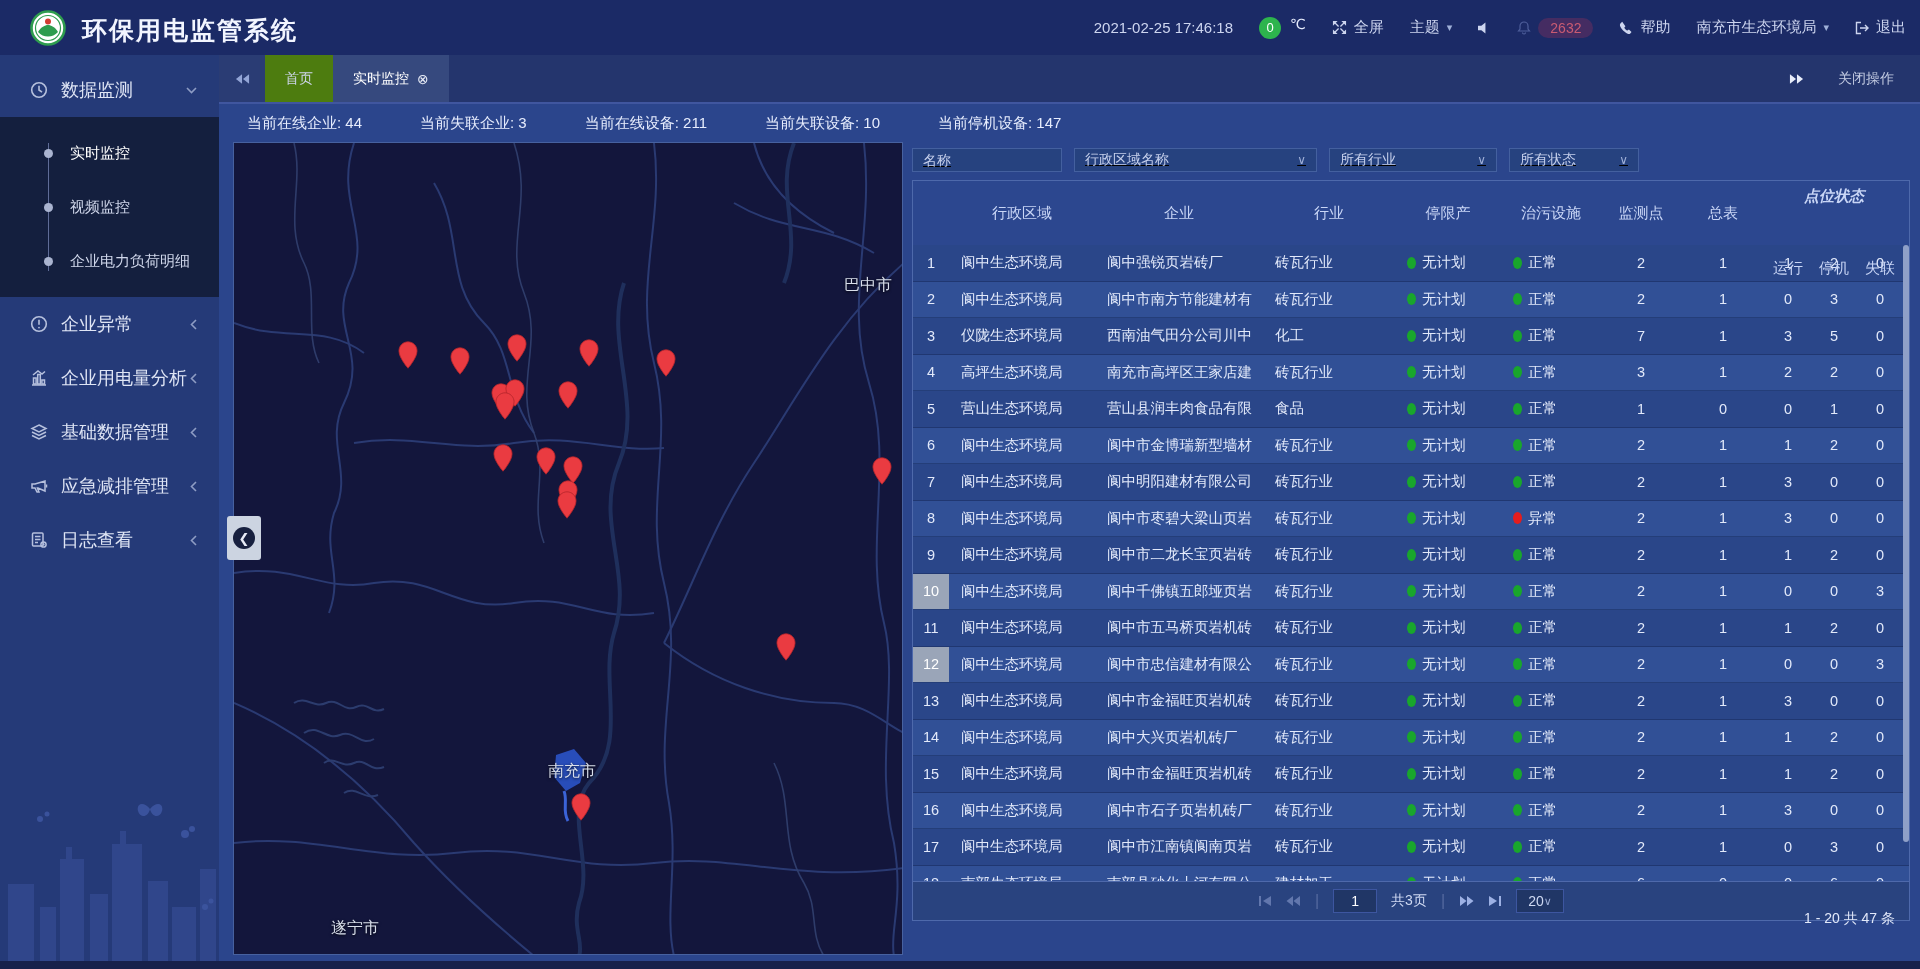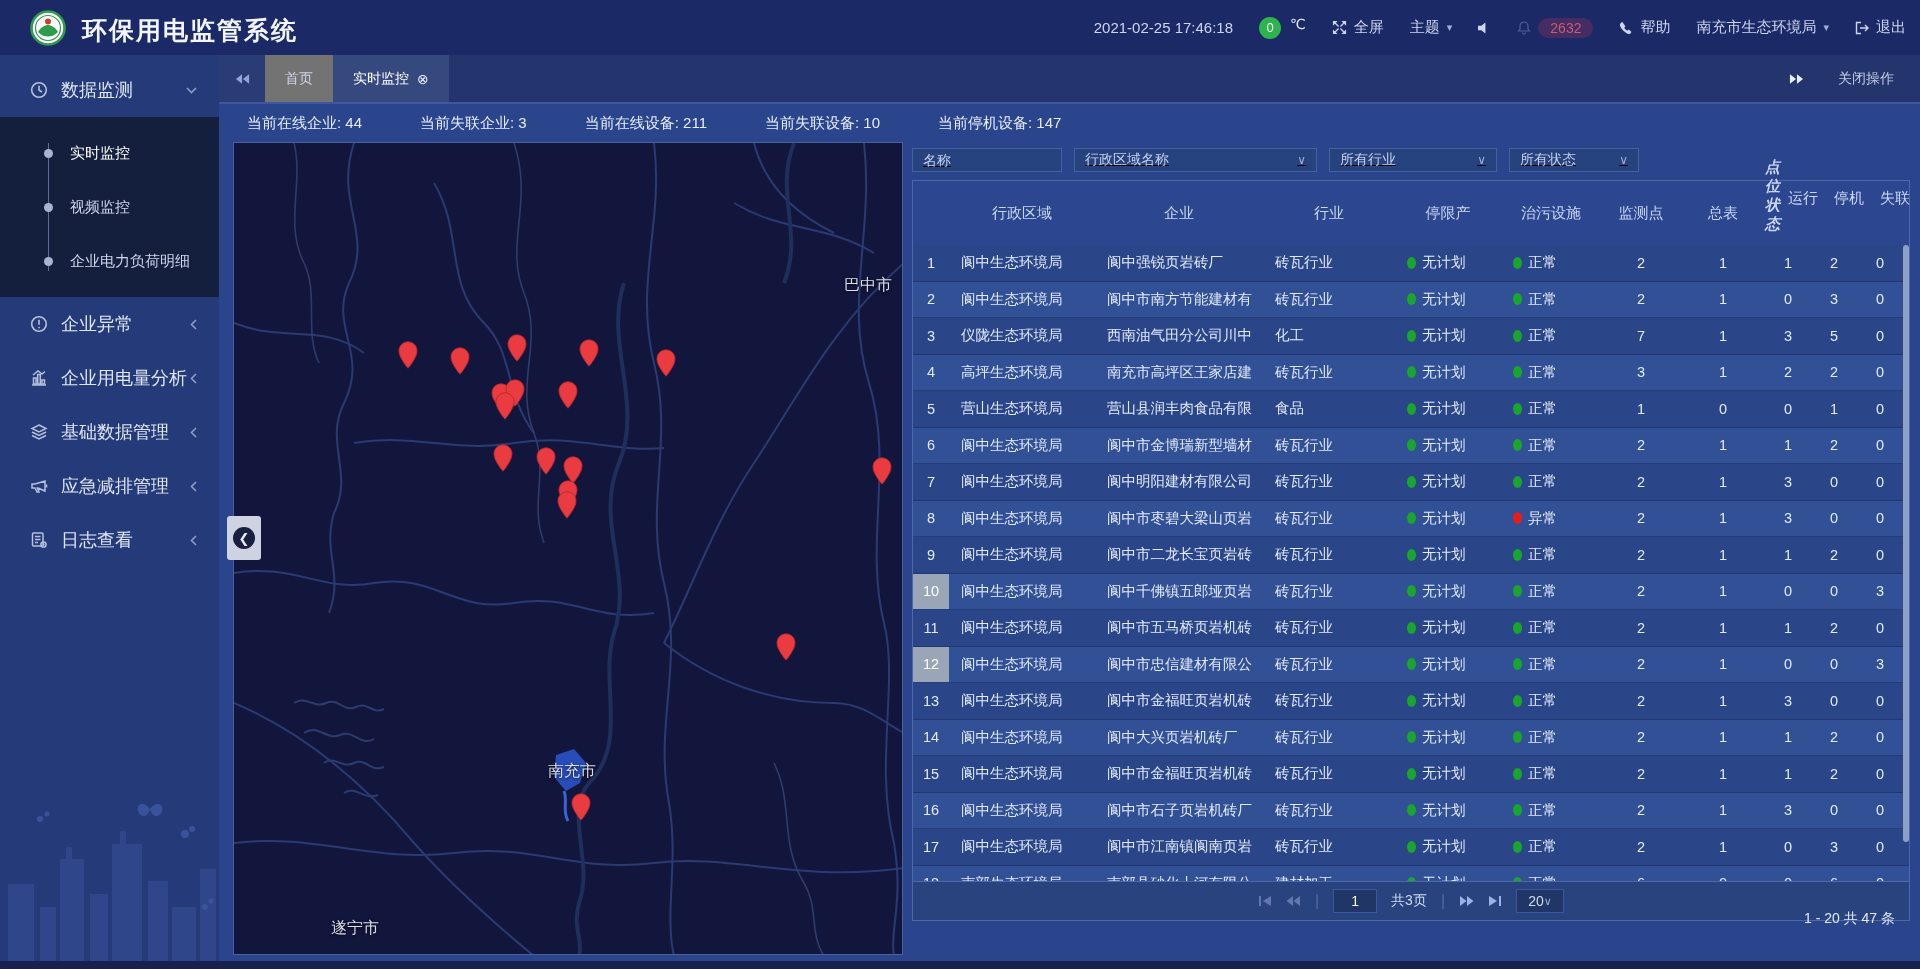--- a/index.html
+++ b/index.html
@@ -37,21 +37,21 @@
   
   .collapse-handle { position:absolute; left:227px; top:516px; width:34px; height:44px; background:#ccd4e1;
                      border-radius:3px; z-index:7; display:flex; align-items:center; justify-content:center; cursor:pointer; }
   .collapse-handle .circ { width:22px; height:22px; border-radius:50%; background:#17203f; color:#e8ecf7;
                      display:flex; align-items:center; justify-content:center; font-size:13px; font-weight:bold; }
 
   
   .tabbar { position:absolute; left:219px; top:55px; right:0; height:49px; background:#24356d;
             border-bottom:2px solid #40569f; display:flex; align-items:stretch; z-index:3; }
   .tab-nav { width:46px; display:flex; align-items:center; justify-content:center; color:#93a5d6; background:#2a3c74; cursor:pointer; }
-  .tab { padding:0 20px; display:flex; align-items:center; gap:8px; font-size:14px; color:#cdd5ea; background:#737373; cursor:pointer; }
+  .tab { padding:0 20px; display:flex; align-items:center; gap:8px; font-size:14px; color:#cdd5ea; background:#4d7c0f; cursor:pointer; }
   .tab.active { background:#36497e; color:#ffffff; }
   .tab .close-x { font-size:14px; color:#e8ecf7; }
   .tabbar-right { margin-left:auto; display:flex; align-items:center; gap:34px; padding-right:26px; color:#c3cbe2; font-size:14px; }
   .tabbar-right .nav-ico { display:inline-flex; color:#e8edfa; cursor:pointer; }
 
   
   .statsbar { position:absolute; left:219px; top:106px; right:0; height:35px; background:#2b458c;
               display:flex; align-items:center; gap:58px; padding-left:28px; color:#e6ecfd; font-size:15px; z-index:2; }
 
   
@@ -69,21 +69,21 @@
   .fbox { background:#26427f; border:1px solid #44He; border:1px solid #44609f; color:#c6d0ec; font-size:14px;
           display:flex; align-items:center; padding:0 10px; position:relative; }
   .fbox .fcaret { margin-left:auto; color:#9fb0d8; font-size:12px; padding-left:10px; }
   input.fbox { width:150px; outline:none; }
   input.fbox::placeholder { color:#c6d0ec; opacity:1; }
 
   .table-wrap { border:1px solid #4e69ab; position:relative; background:#2c478f; }
   .grid-row { display:grid; grid-template-columns:36px 146px 168px 132px 106px 100px 80px 84px 46px 46px 46px; }
   .thead { height:64px; color:#c9d6f6; font-size:15px; background:#2c478f; position:relative; }
   .thead .hc { display:flex; align-items:center; justify-content:center; height:64px; }
-  .thead .group-wrap { grid-column:9 / 12; display:flex; flex-direction:row; }
+  .thead .group-wrap { grid-column:9 / 12; display:flex; flex-direction:column;gap:40px; }
   .thead .group-title { height:30px; display:flex; align-items:center; justify-content:center; font-style:italic; font-weight:bold; }
   .thead .group-sub { height:34px; display:grid; grid-template-columns:46px 46px 46px; }
   .thead .group-sub div { display:flex; align-items:center; justify-content:center; }
 
   .tbody { height:636px; overflow:hidden; }
   .trow { height:36.5px; color:#e2e9fa; font-size:14.5px; border-bottom:1px solid rgba(15,28,70,.35); cursor:pointer; }
   .trow.odd  { background:#2a4689; }
   .trow.even { background:#315096; }
   .trow .c { display:flex; align-items:center; justify-content:center; overflow:hidden; white-space:nowrap; }
   .trow .c.lft { justify-content:flex-start; padding-left:12px; }

